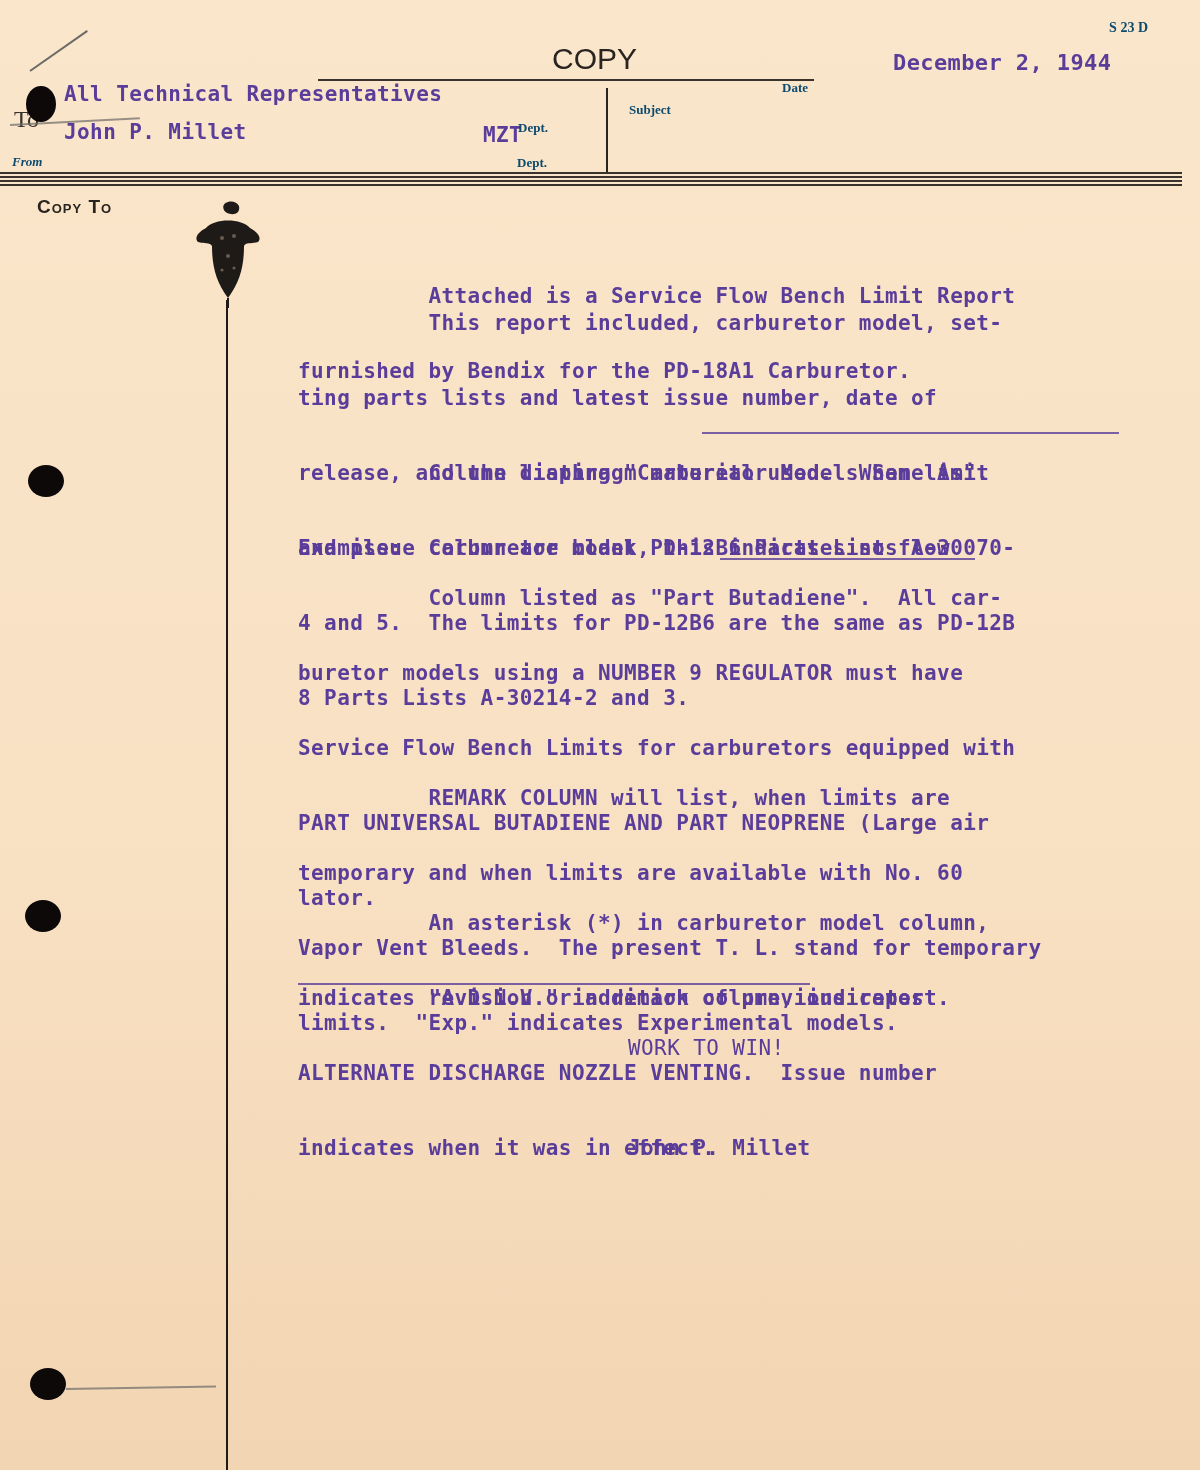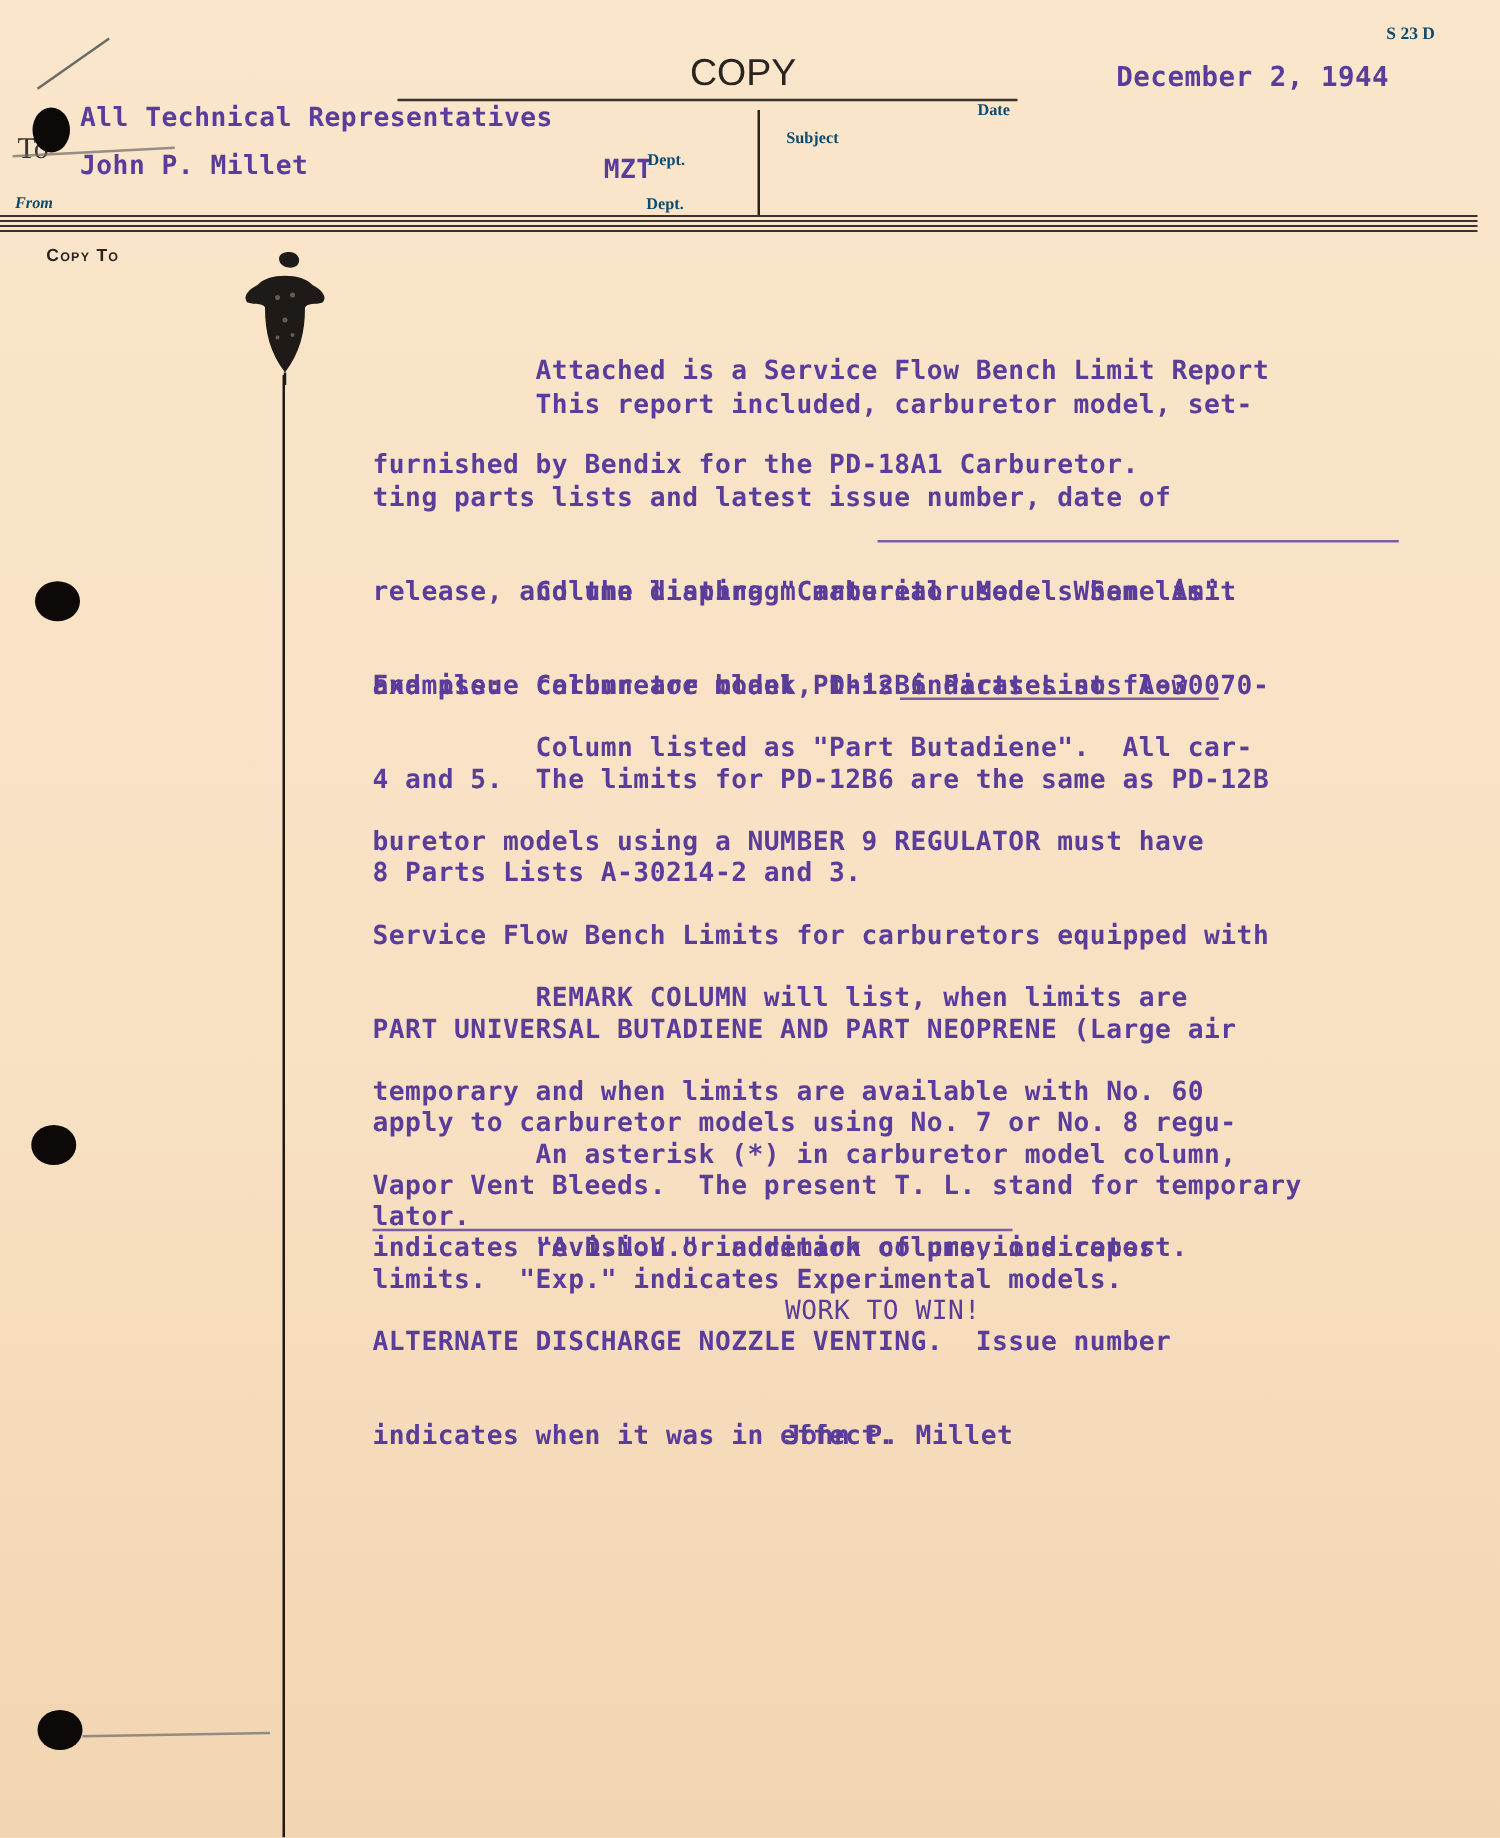--- a/index.html
+++ b/index.html
@@ -14,21 +14,21 @@
     .typed { color: #5a3d9a; font-family: "DejaVu Sans Mono", "Liberation Mono", monospace; font-weight: bold; font-size: 21px; letter-spacing: 0.4px; }
     .form-code { right: 52px; top: 20px; font-size: 14px; }
     .copy-stamp { left: 552px; top: 42px; font-family: "Liberation Sans", sans-serif; font-weight: normal; font-size: 30px; color: #2a2420; }
     .hline { background: #3a322c; height: 2px; }
     .vline { background: #2a2420; width: 2px; }
     .date-label, .subject-label, .dept-label, .from-label { font-size: 13px; }
     .from-label { font-style: italic; }
     .to-label { font-family: "Liberation Serif", serif; font-size: 24px; color: #3a322c; }
     .triple-rule { left: 0; width: 1182px; top: 172px; height: 14px;
       background: repeating-linear-gradient(180deg, #3a322c 0 2px, transparent 2px 4px); }
-    .copyto-label { left: 37px; top: 196px; font-family: "Liberation Sans", sans-serif; font-weight: bold; font-size: 14px; letter-spacing: 1px; color: #2a2420; font-variant: small-caps; }
+    .copyto-label { left: 37px; top: 196px; font-family: "Liberation Sans", sans-serif; font-weight: bold; font-size: 19px; letter-spacing: 1px; color: #2a2420; font-variant: small-caps; }
     .punch-hole { width: 36px; height: 32px; border-radius: 50%; background: #0d0908; }
     .logo { left: 188px; top: 198px; width: 80px; height: 110px; }
     .margin-rule { left: 226px; top: 300px; width: 2px; height: 1170px; background: #1e1a18; }
     .para { left: 298px; width: 880px; line-height: 25px; white-space: pre; }
     .pencil { height: 2px; background: #6c6a66; transform-origin: left center; }
   </style>
 </head>
 <body>
 
 <div class="abs printed form-code">S 23 D</div>
@@ -92,21 +92,20 @@
   <div>4 and 5.  The limits for PD-12B6 are the same as PD-12B</div>
   <div>8 Parts Lists A-30214-2 and 3.</div>
 </div>
 <div class="abs" style="left:702px; top:432px; width:417px; height:2px; background:#5a3d9a; opacity:.8;"></div>
 
 <div class="abs typed para" style="top:536px;">
   <div>          Column listed as "Part Butadiene".  All car-</div>
   <div>buretor models using a NUMBER 9 REGULATOR must have</div>
   <div>Service Flow Bench Limits for carburetors equipped with</div>
   <div>PART UNIVERSAL BUTADIENE AND PART NEOPRENE (Large air</div>
-  <div>apply to carburetor models using No. 7 or No. 8 regu-</div>
   <div>lator.</div>
 </div>
 <div class="abs" style="left:720px; top:558px; width:255px; height:2px; background:#5a3d9a; opacity:.8;"></div>
 
 <div class="abs typed para" style="top:736px;">
   <div>          REMARK COLUMN will list, when limits are</div>
   <div>temporary and when limits are available with No. 60</div>
   <div>Vapor Vent Bleeds.  The present T. L. stand for temporary</div>
   <div>limits.  "Exp." indicates Experimental models.</div>
 </div>

